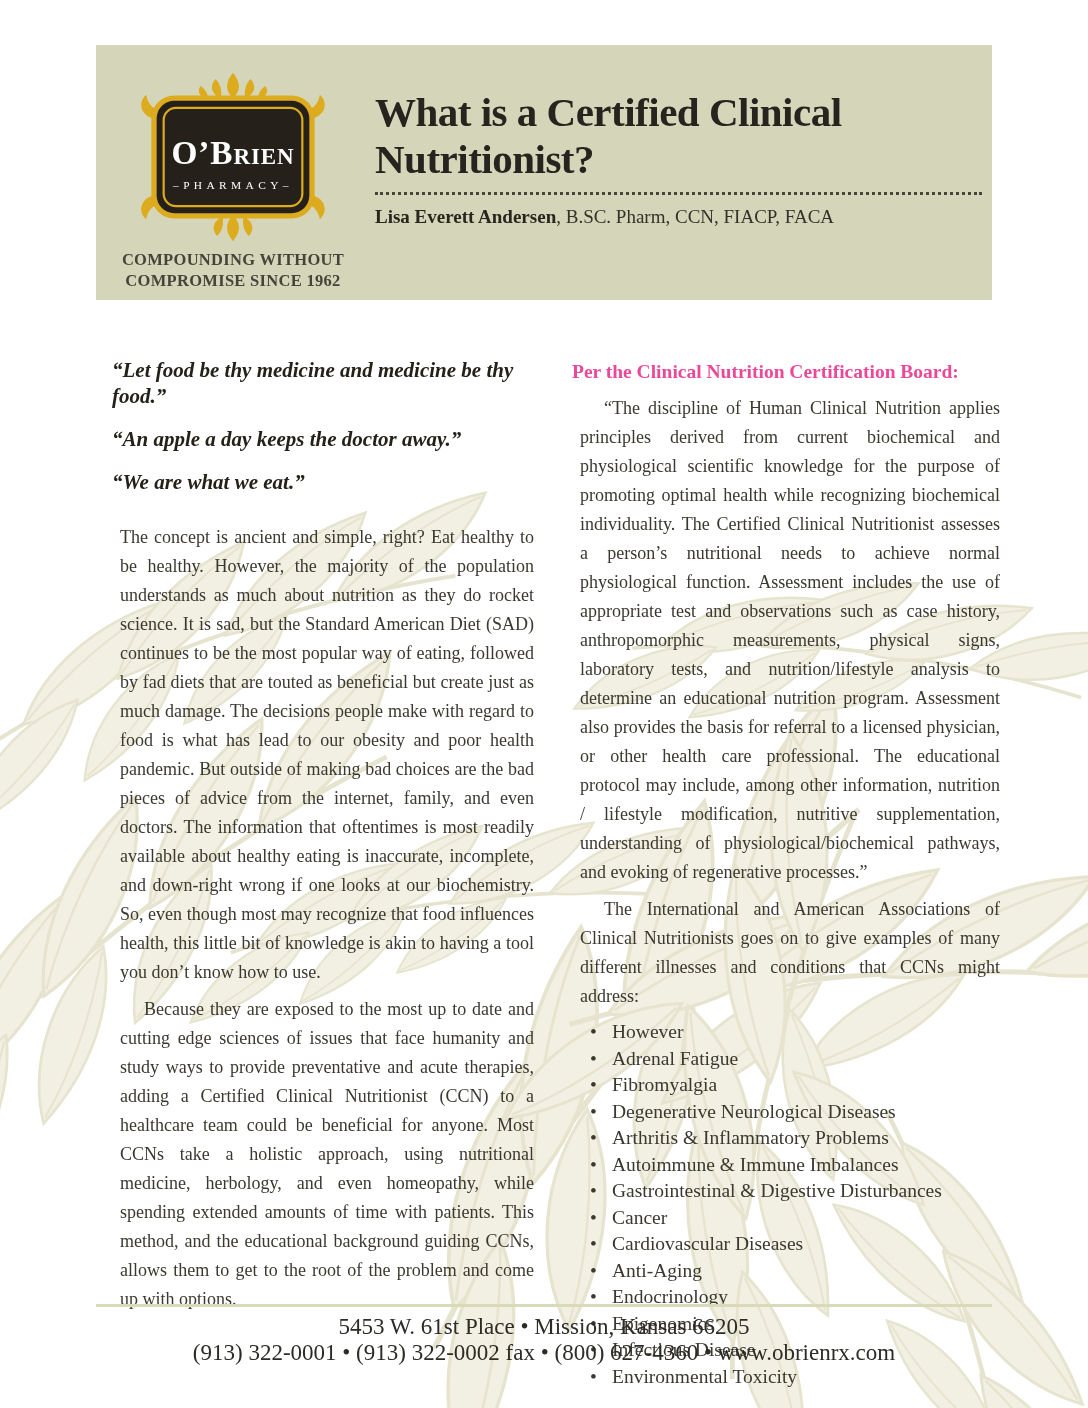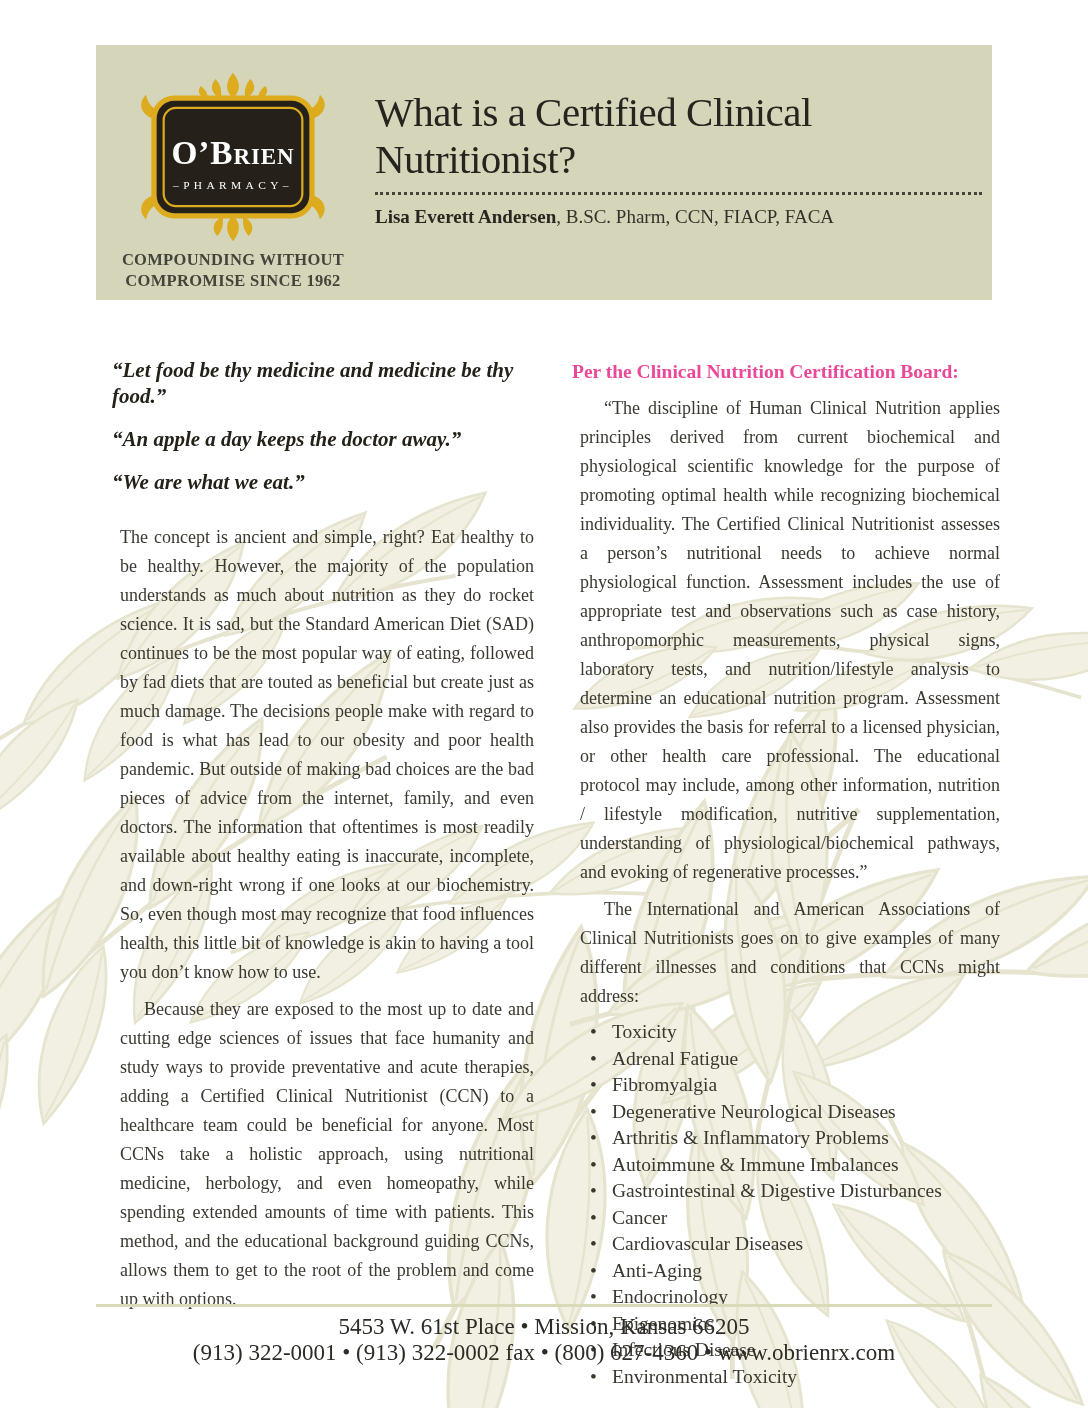--- a/index.html
+++ b/index.html
@@ -24,21 +24,21 @@
   .logo-block { position:absolute; left:12px; top:26px; width:250px; }
   .crest { display:block; margin:0 auto; width:202px; height:172px; }
   .crest .gold { fill:var(--gold,#dcab1e); }
   .logo-name  { font-family:"Liberation Serif", serif; font-size:38px; font-variant:small-caps;
                 font-weight:600; fill:#ffffff; letter-spacing:1px; }
   .logo-word  { font-family:"Liberation Serif", serif; font-size:13px; fill:#ffffff; letter-spacing:5px; }
   .tagline { margin-top:6px; text-align:center; font-weight:700; font-size:16.5px; line-height:21px;
              color:var(--tagline_ink,#45443a); letter-spacing:0.3px; }
 
   .title-block { position:absolute; left:279px; top:44px; right:10px; }
-  .page-title { margin:0; font-size:41px; line-height:47px; font-weight:400;
+  .page-title { margin:0; font-size:41px; line-height:47px; font-weight:700;
                 color:var(--title_ink,#26241e); letter-spacing:-0.5px; }
   .dotted-rule { margin-top:9px; height:0; border-bottom:3px dotted #45433a; }
   .byline { margin:11px 0 0; font-size:19px; color:#33312a; }
   .byline strong { font-weight:700; color:#28261f; }
 
   
   .content { position:absolute; left:112px; top:357px; width:896px; display:flex; gap:30px; z-index:1; }
   .col-left  { width:430px; }
   .col-right { width:436px; }
 
@@ -146,21 +146,21 @@
         </div>
       <p class="body-para">The concept is ancient and simple, right? Eat healthy to be healthy. However, the majority of the population understands as much about nutrition as they do rocket science. It is sad, but the Standard American Diet (SAD) continues to be the most popular way of eating, followed by fad diets that are touted as beneficial but create just as much damage. The decisions people make with regard to food is what has lead to our obesity and poor health pandemic. But outside of making bad choices are the bad pieces of advice from the internet, family, and even doctors. The information that oftentimes is most readily available about healthy eating is inaccurate, incomplete, and down-right wrong if one looks at our biochemistry. So, even though most may recognize that food influences health, this little bit of knowledge is akin to having a tool you don’t know how to use.</p>
       <p class="body-para indent">Because they are exposed to the most up to date and cutting edge sciences of issues that face humanity and study ways to provide preventative and acute therapies, adding a Certified Clinical Nutritionist (CCN) to a healthcare team could be beneficial for anyone. Most CCNs take a holistic approach, using nutritional medicine, herbology, and even homeopathy, while spending extended amounts of time with patients. This method, and the educational background guiding CCNs, allows them to get to the root of the problem and come up with options.</p>
     </section>
 
     <section class="col col-right">
       <p class="col-heading">Per the Clinical Nutrition Certification Board:</p>
       <p class="body-para indent">“The discipline of Human Clinical Nutrition applies principles derived from current biochemical and physiological scientific knowledge for the purpose of promoting optimal health while recognizing biochemical individuality. The Certified Clinical Nutritionist assesses a person’s nutritional needs to achieve normal physiological function. Assessment includes the use of appropriate test and observations such as case history, anthropomorphic measurements, physical signs, laboratory tests, and nutrition/lifestyle analysis to determine an educational nutrition program. Assessment also provides the basis for referral to a licensed physician, or other health care professional. The educational protocol may include, among other information, nutrition / lifestyle modification, nutritive supplementation, understanding of physiological/biochemical pathways, and evoking of regenerative processes.”</p>
       <p class="body-para indent">The International and American Associations of Clinical Nutritionists goes on to give examples of many different illnesses and conditions that CCNs might address:</p>
       <ul class="bullet-list">
-          <li>Toxicity</li>
+          <li>However</li>
           <li>Adrenal Fatigue</li>
           <li>Fibromyalgia</li>
           <li>Degenerative Neurological Diseases</li>
           <li>Arthritis &amp; Inflammatory Problems</li>
           <li>Autoimmune &amp; Immune Imbalances</li>
           <li>Gastrointestinal &amp; Digestive Disturbances</li>
           <li>Cancer</li>
           <li>Cardiovascular Diseases</li>
           <li>Anti-Aging</li>
           <li>Endocrinology</li>

